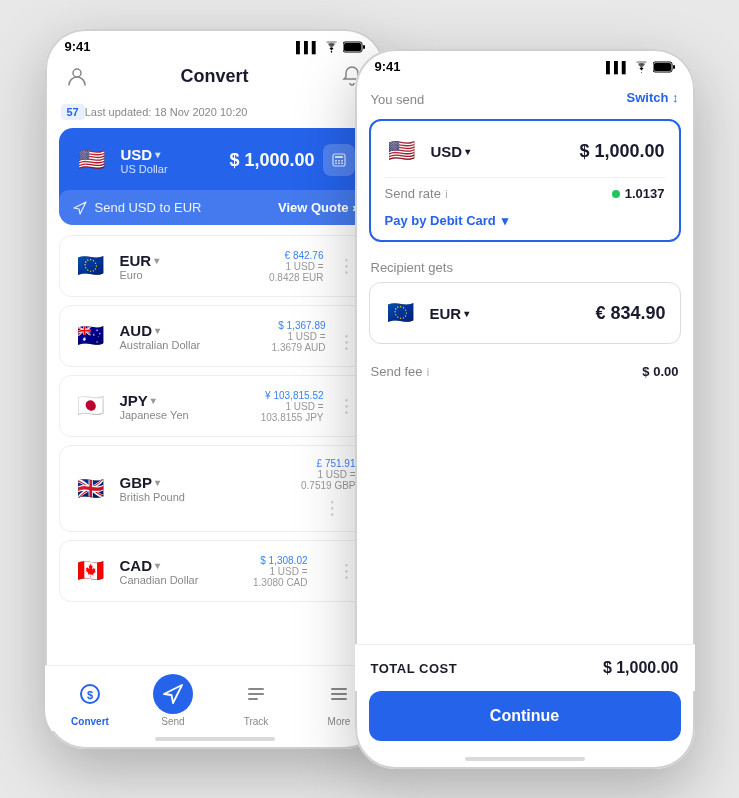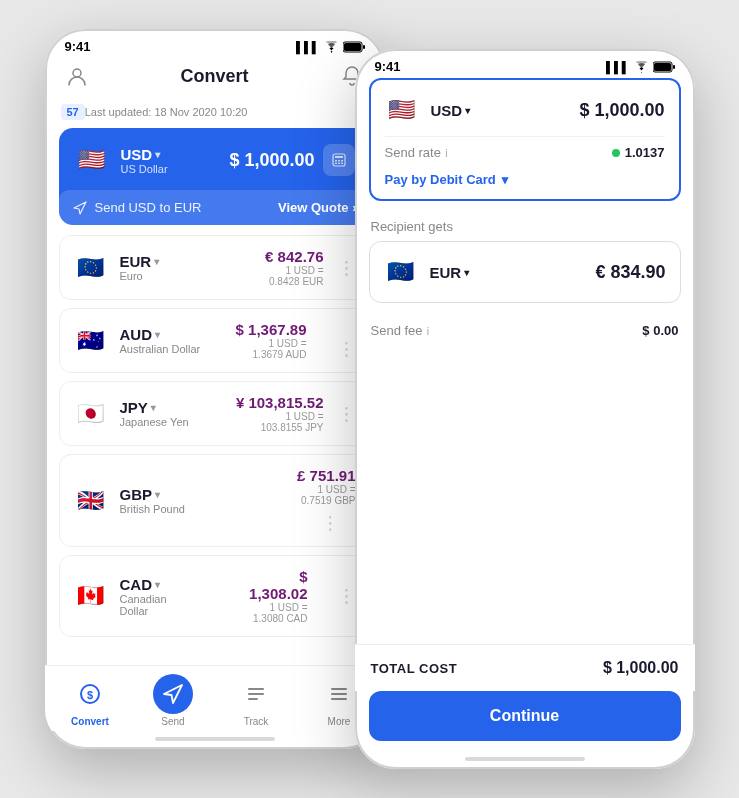--- a/index.html
+++ b/index.html
@@ -179,23 +179,23 @@
       padding: 12px 14px;
       margin-bottom: 8px;
       display: flex;
       align-items: center;
       justify-content: space-between;
     }
     .currency-rate-col {
       text-align: right;
     }
     .rate-amount {
-      font-size: 15px;
-      font-weight: 700;
-      color: #701a75;
+      font-size: 10px;
+      font-weight: 400;
+      color: #3b82f6;
     }
     .rate-sub {
       font-size: 10px;
       color: #999;
       text-align: right;
     }
     .three-dots {
       color: #ccc;
       font-size: 18px;
       margin-left: 8px;
@@ -469,21 +469,21 @@
           <div class="currency-card">
       <div class="currency-left">
         <div class="flag-circle">🇦🇺</div>
         <div class="currency-info">
           <div class="currency-code dark">
             AUD <span style="font-size:10px;color:#999;">▾</span>
           </div>
           <div class="currency-name dark">Australian Dollar</div>
         </div>
       </div>
-      <div style="display:flex;align-items:flex-end;gap:23px;">
+      <div style="display:flex;align-items:flex-end;gap:4px;">
         <div class="currency-rate-col">
           <div class="rate-amount">$ 1,367.89</div>
           <div class="rate-sub">1 USD =<br>1.3679 AUD</div>
         </div>
         <span class="three-dots">⋮</span>
       </div>
     </div>
           <div class="currency-card">
       <div class="currency-left">
         <div class="flag-circle">🇯🇵</div>
@@ -603,20 +603,24 @@
             <rect x="1" y="2" width="17" height="8" rx="1.5" fill="#000"></rect>
             <rect x="20" y="4" width="2" height="4" rx="1" fill="#000"></rect>
           </svg>
         </span>
       </div>
     </div>
 
 
     <div class="phone-content">
 
+      <div class="send-header-row" style="padding: 4px 2px 6px;">
+        <span class="section-label">You send</span>
+        <span class="switch-btn">Switch ↕</span>
+      </div>
 
       <div class="send-card">
         <div class="send-card-inner">
           <div class="currency-left">
             <div class="flag-circle">🇺🇸</div>
             <div class="currency-code dark">
               <span>USD</span>
               <span class="chevron-down">▾</span>
             </div>
           </div>

